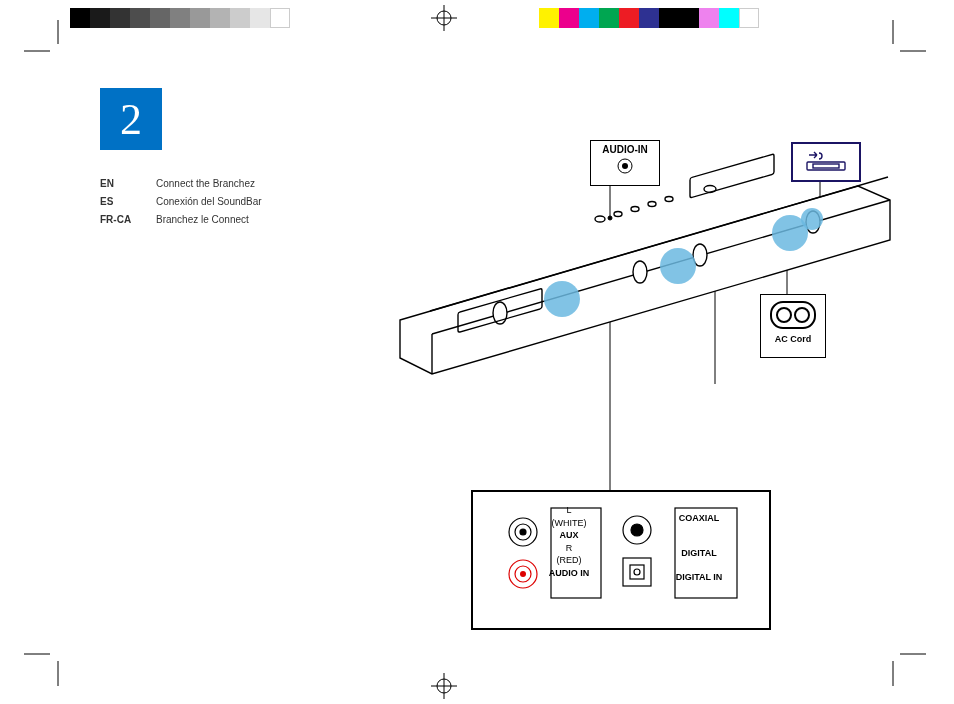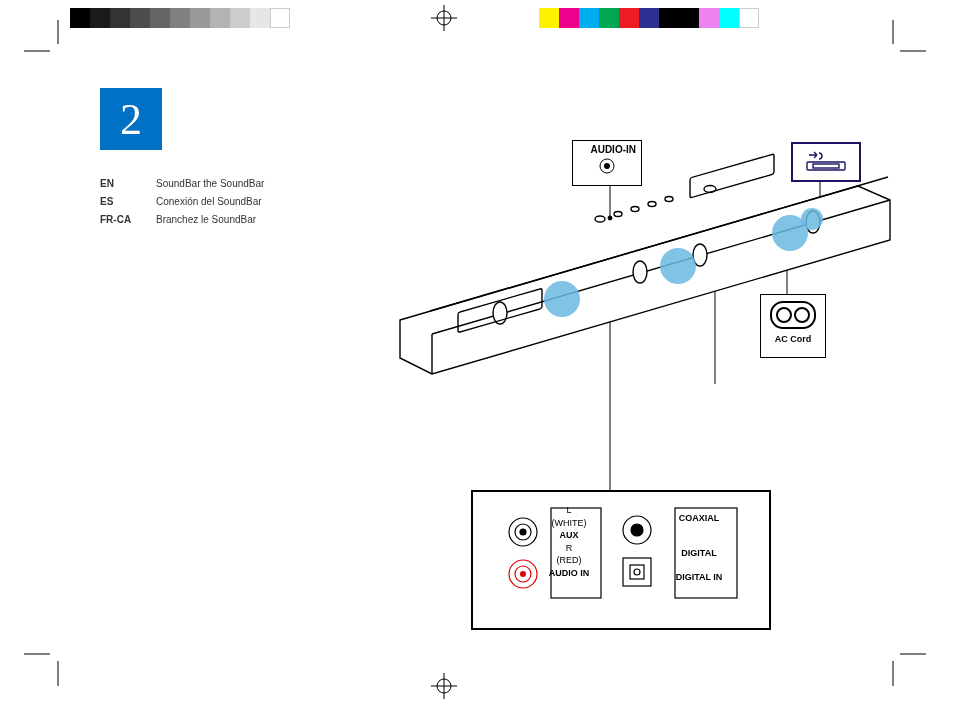--- a/index.html
+++ b/index.html
@@ -12,21 +12,21 @@
   .swatches div{width:20px;}
   
   .step-box{position:absolute;left:100px;top:88px;width:62px;height:62px;background:#0071c5;color:#fff;display:flex;align-items:center;justify-content:center;font-family:Georgia,'Times New Roman',serif;font-size:44px;}
   
   .langs{position:absolute;left:100px;top:175px;font-size:10px;color:#333;line-height:1.8;}
   .langs .row{display:flex;}
   .langs .code{font-weight:bold;width:56px;}
   
   .diagram{position:absolute;left:390px;top:100px;width:510px;height:540px;}
   .label-box{position:absolute;border:1px solid #000;background:#fff;text-align:center;font-size:9px;padding:3px 5px;}
-  .audio-in-box{left:182px;top:40px;width:58px;height:38px;text-align:right;}
+  .audio-in-box{left:200px;top:40px;width:58px;height:38px;}
   .usb-box{left:401px;top:42px;width:56px;height:30px;border:2px solid #1b1464;}
   .ac-box{left:370px;top:194px;width:54px;height:56px;font-weight:bold;}
   .sub-box{left:273px;top:284px;width:104px;height:46px;}
   .io-box{left:81px;top:390px;width:280px;height:120px;border:2px solid #000;}
   
 </style>
 </head>
 <body>
 
 <div class="page">
@@ -81,29 +81,29 @@
       <line x1="900" y1="654" x2="926" y2="654"></line>
         <line x1="893" y1="661" x2="893" y2="686"></line>
     </g>
   </svg>
 
   <div class="step-box">2</div>
 
   <div class="langs">
     <div class="row">
       <span class="code">EN</span>
-      <span>SoundBar the SoundBar</span>
+      <span>Connect the Branchez</span>
     </div>
     <div class="row">
       <span class="code">ES</span>
       <span>Conexión del SoundBar</span>
     </div>
     <div class="row">
       <span class="code">FR-CA</span>
-      <span>Branchez le SoundBar</span>
+      <span>Branchez le Connect</span>
     </div>
   </div>
 
   <div class="diagram">
 
     <svg width="510" height="540" style="position:absolute;left:0;top:0">
 
       <g stroke="#000" stroke-width="1" fill="#000">
 
         <line x1="220" y1="85" x2="220" y2="118"></line>

